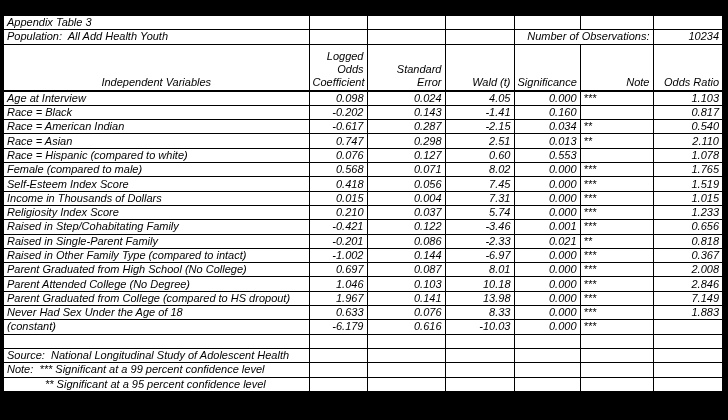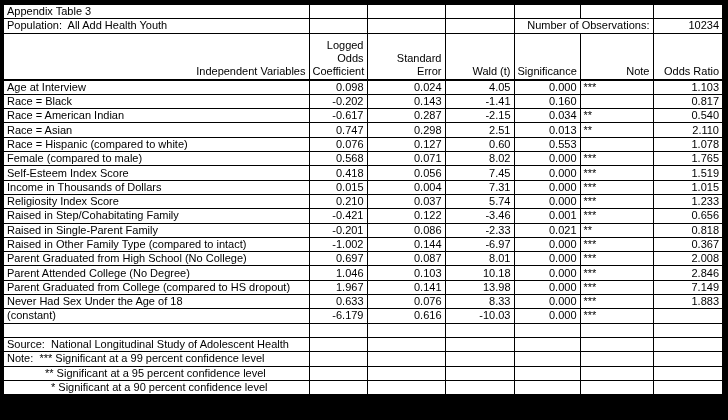--- a/index.html
+++ b/index.html
@@ -3,21 +3,21 @@
 <meta charset="utf-8">
 <style>
   html, body {
     margin: 0; padding: 0;
     width: 728px; height: 420px;
     background: #000000;
     overflow: hidden;
   }
   .sheet {
     position: absolute;
-    left: 2px; top: 3px;
+    left: 2px; top: 14px; font-style: italic;
   }
   table.grid {
     border-collapse: collapse;
     table-layout: fixed;
     width: 720px;
     background: #ffffff;
     border: 2px solid #000000;
     font-family: "Liberation Sans", sans-serif;
     font-size: 11px;
     color: #000000;
@@ -32,21 +32,21 @@
     vertical-align: middle;
   }
   tr.hdr td {
     height: 44px;
     vertical-align: bottom;
     border-bottom: 2px solid #000000;
     white-space: pre-line;
     text-align: right;
     padding-bottom: 1px;
   }
-  tr.hdr td.left { text-align: right; }
+  tr.hdr td.left { text-align: center; }
   td.left  { text-align: left; }
   td.right { text-align: right; }
   td.note-col { text-align: left; }
   td.indent1 { padding-left: 41px; }
   td.indent2 { padding-left: 47px; }
 </style>
 </head>
 <body>
 
 <div class="sheet">
@@ -279,24 +279,15 @@
       </tr>
       <tr>
         <td class="left indent1">** Significant at a 95 percent confidence level</td>
         <td></td>
         <td></td>
         <td></td>
         <td></td>
         <td></td>
         <td></td>
       </tr>
-      <tr>
-        <td class="left indent2">* Significant at a 90 percent confidence level</td>
-        <td></td>
-        <td></td>
-        <td></td>
-        <td></td>
-        <td></td>
-        <td></td>
-      </tr>
     </tbody>
   </table>
 </div>
 
 </body></html>

